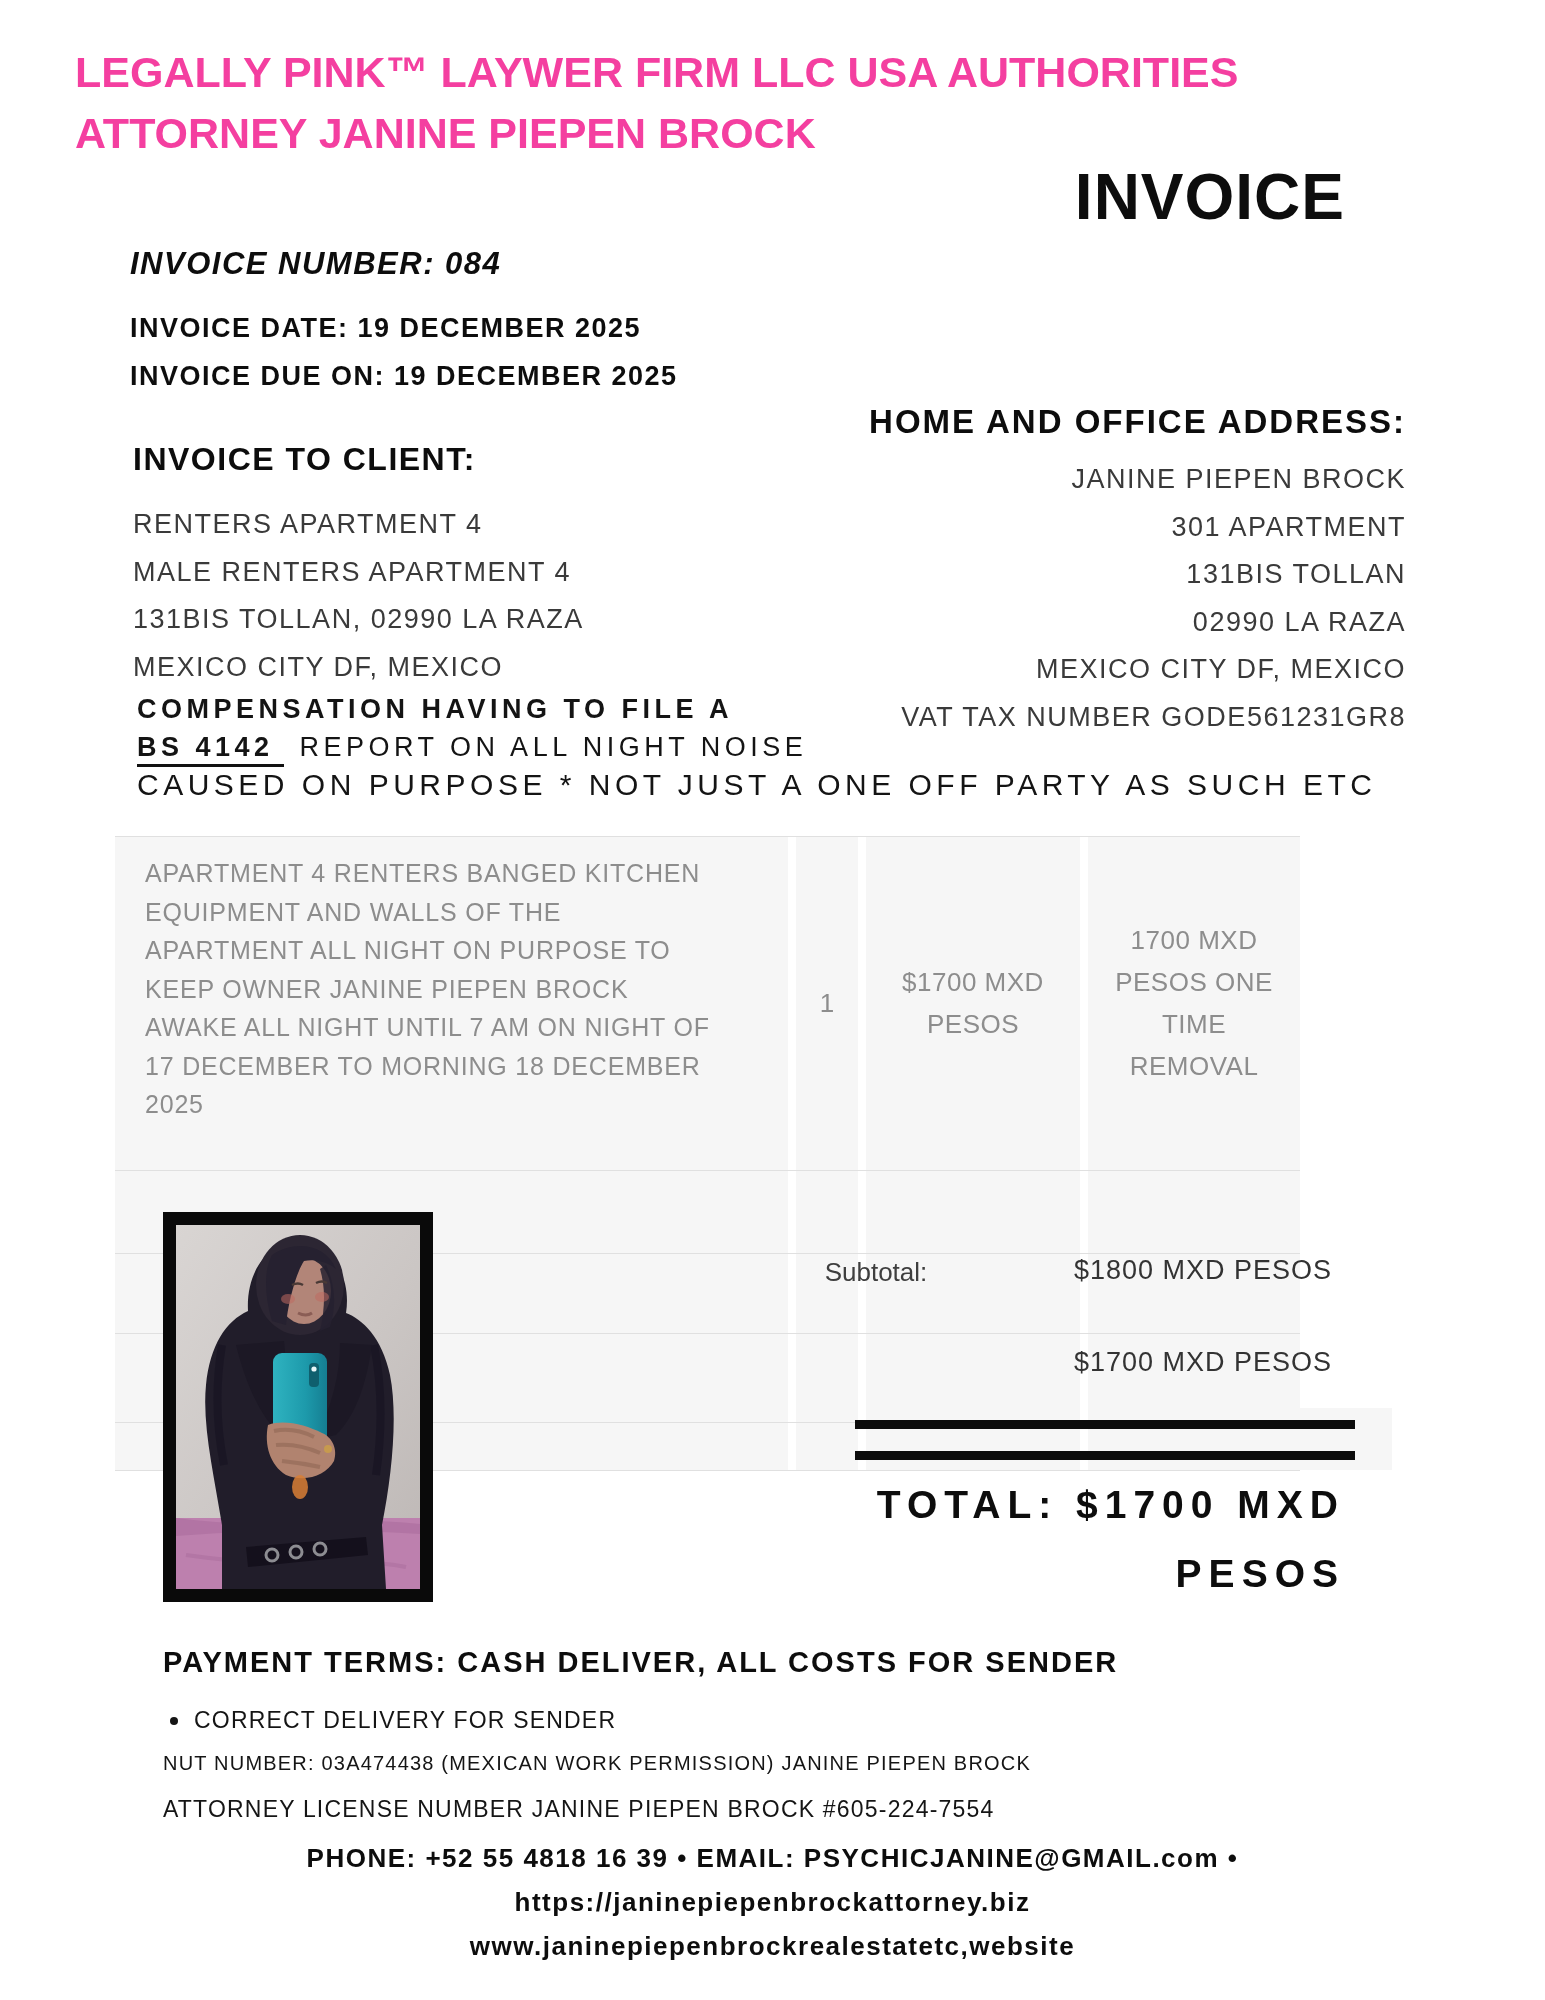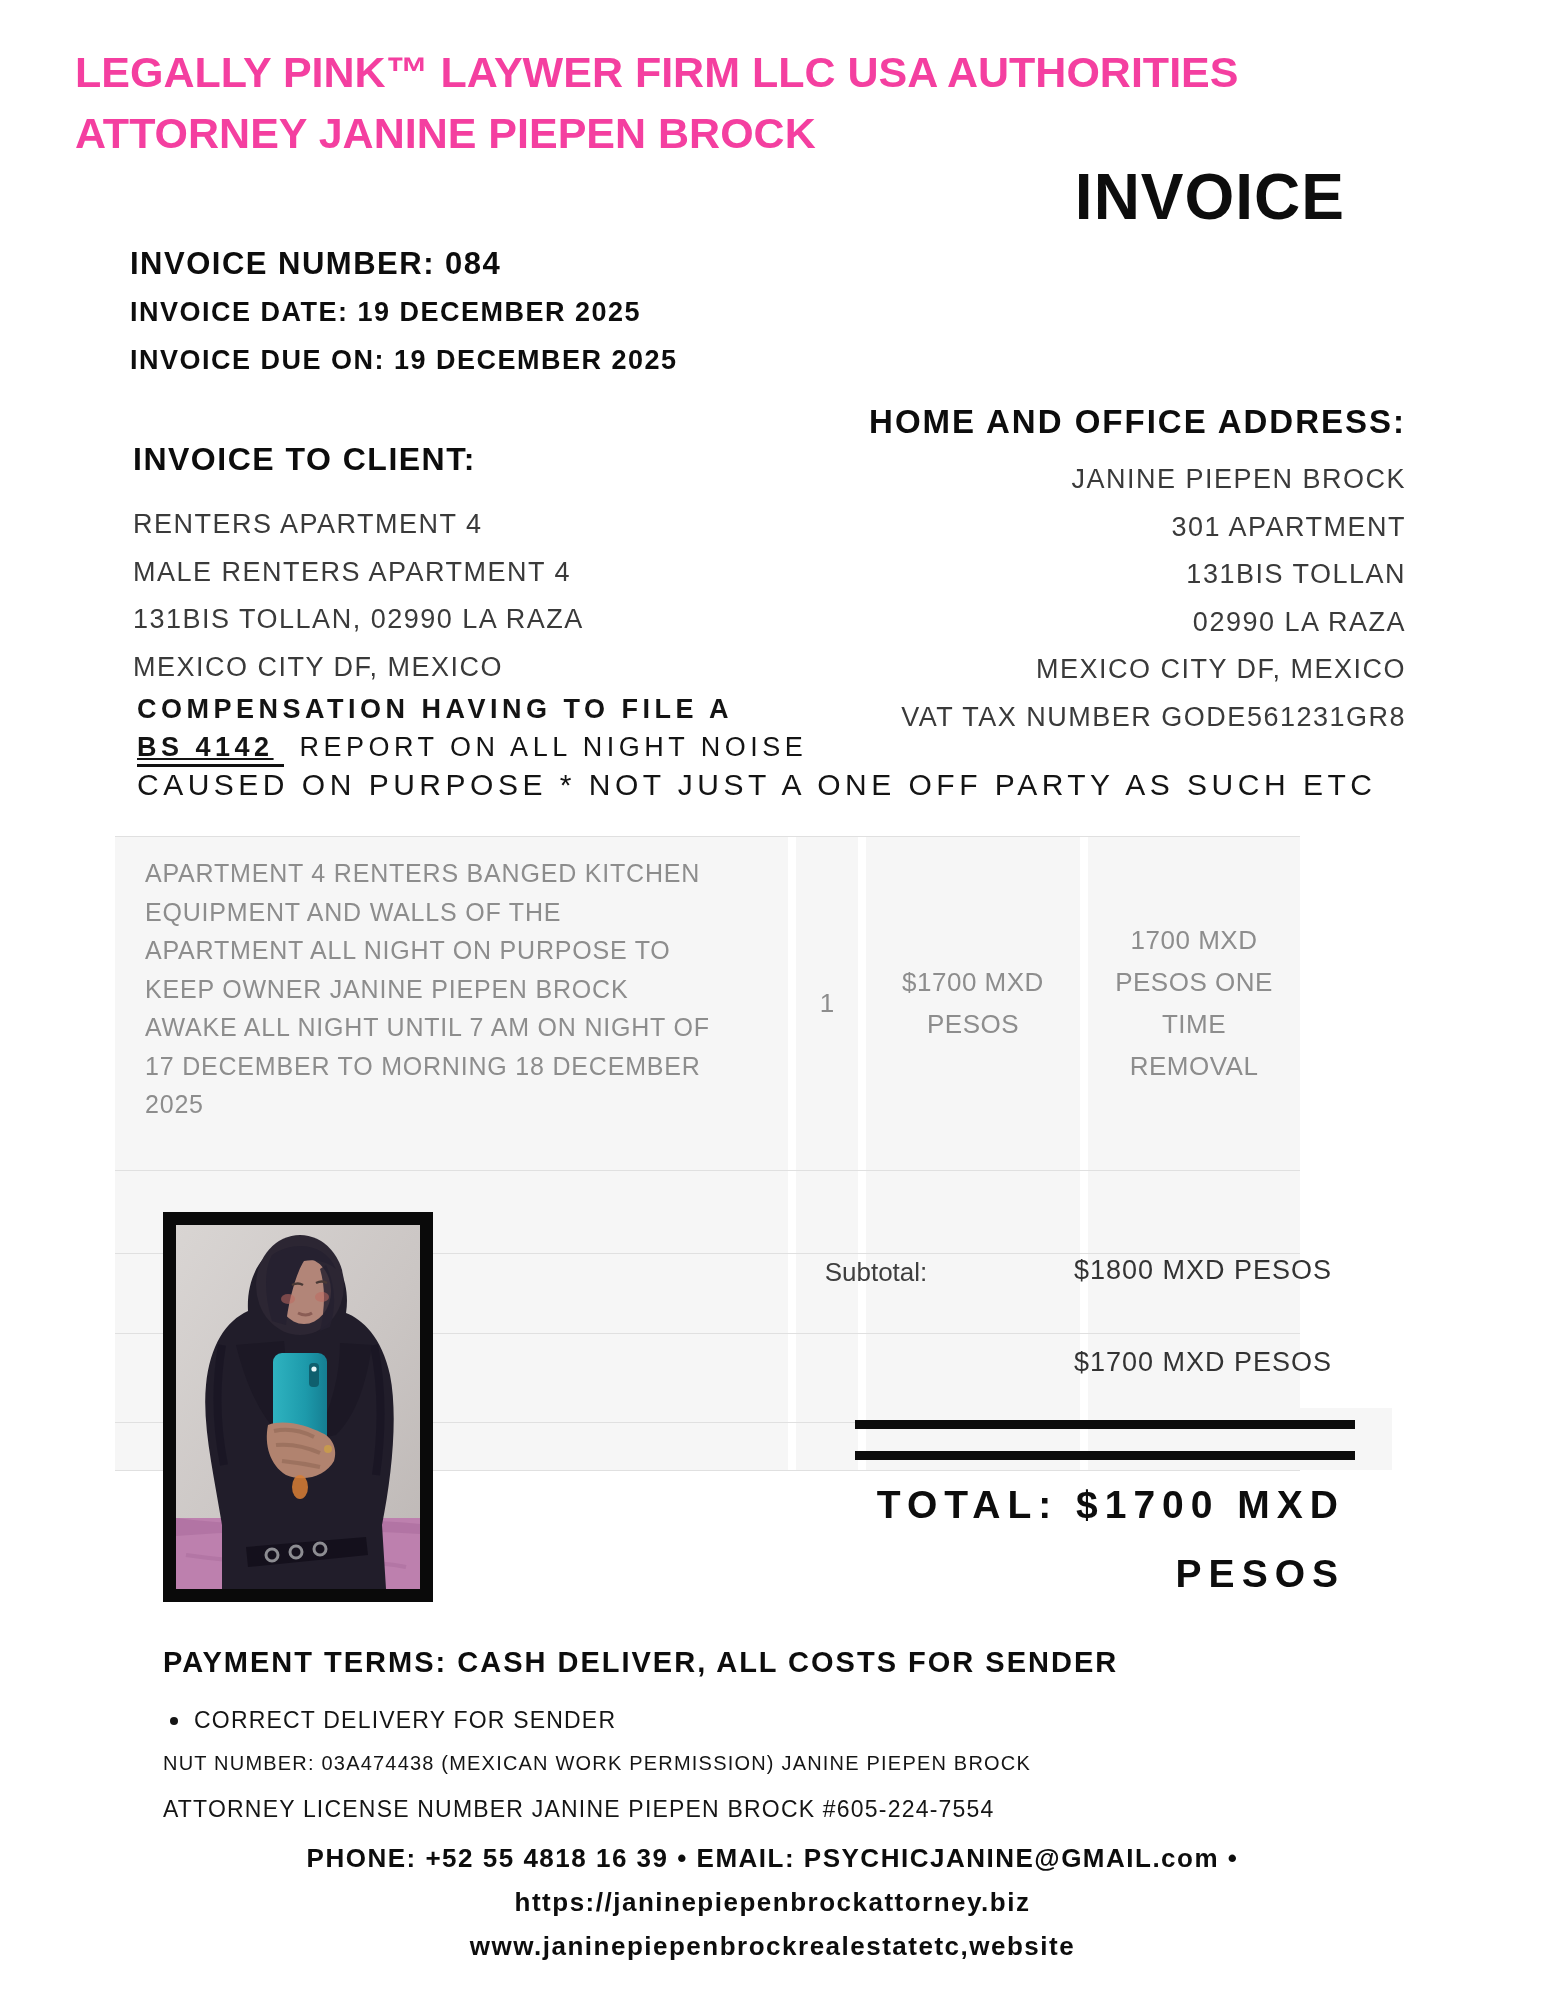--- a/index.html
+++ b/index.html
@@ -8,34 +8,34 @@
     font-family:"Liberation Sans","DejaVu Sans",sans-serif;color:#111;
   }
   .abs{position:absolute;}
 
   
   .brand{left:75px;top:42px;color:#f43fa0;font-weight:bold;font-size:43px;line-height:61px;letter-spacing:0px;}
   .invoice-title{right:200px;top:160px;font-size:64px;font-weight:800;letter-spacing:1px;color:#0d0d0d;}
 
   
   .meta{left:130px;top:246px;color:#0d0d0d;}
-  .meta-number{font-size:31px;font-weight:bold;letter-spacing:1.5px;margin-bottom:15px;}
+  .meta-number{font-size:31px;font-weight:bold;letter-spacing:1.5px;margin-bottom:31px;font-style:italic;}
   .meta-line{font-size:27px;font-weight:bold;letter-spacing:1.5px;margin-bottom:17px;}
 
   
   .office-heading{right:139px;top:403px;font-size:33px;font-weight:bold;letter-spacing:2px;color:#0d0d0d;}
   .client-heading{left:133px;top:441px;font-size:32px;font-weight:bold;letter-spacing:1.5px;color:#0d0d0d;}
   .office-lines{right:139px;top:456px;text-align:right;font-size:27px;letter-spacing:1.5px;line-height:47.5px;color:#3a3a3a;}
   .client-lines{left:133px;top:501px;text-align:left;font-size:27px;letter-spacing:1.5px;line-height:47.5px;color:#3a3a3a;}
 
   
   .comp{left:137px;top:690px;width:1280px;color:#141414;}
   .comp-l1{font-size:27px;font-weight:bold;letter-spacing:4.5px;line-height:38px;}
   .comp-l2{font-size:27px;letter-spacing:4.5px;line-height:38px;}
-  .comp-l2 .bs{font-weight:bold;border-bottom:3px solid #111;padding-bottom:2px;padding-right:10px;text-decoration:underline;}
+  .comp-l2 .bs{font-weight:bold;border-bottom:3px solid #111;padding-bottom:2px;padding-right:10px;}
   .comp-l2 .rest{margin-left:16px;}
   .comp-l3{font-size:30px;letter-spacing:4.5px;line-height:38px;}
 
   
   .cell{background:#f6f6f6;}
   .hline{background:#e0e0e0;height:1px;left:115px;width:1185px;}
   .desc-text{left:145px;top:854px;width:620px;font-size:25px;line-height:38.5px;letter-spacing:0.8px;color:#8d8d8d;white-space:pre-line;}
   .qty-cell{left:796px;top:836px;width:62px;height:334px;display:flex;align-items:center;justify-content:center;font-size:26px;color:#8d8d8d;}
   .unit-cell{left:866px;top:836px;width:214px;height:334px;display:flex;align-items:center;justify-content:center;text-align:center;font-size:26px;line-height:42px;letter-spacing:0.5px;color:#8d8d8d;white-space:pre-line;}
   .amount-cell{left:1088px;top:836px;width:212px;height:334px;display:flex;align-items:center;justify-content:center;text-align:center;font-size:26px;line-height:42px;letter-spacing:0.5px;color:#8d8d8d;white-space:pre-line;}

